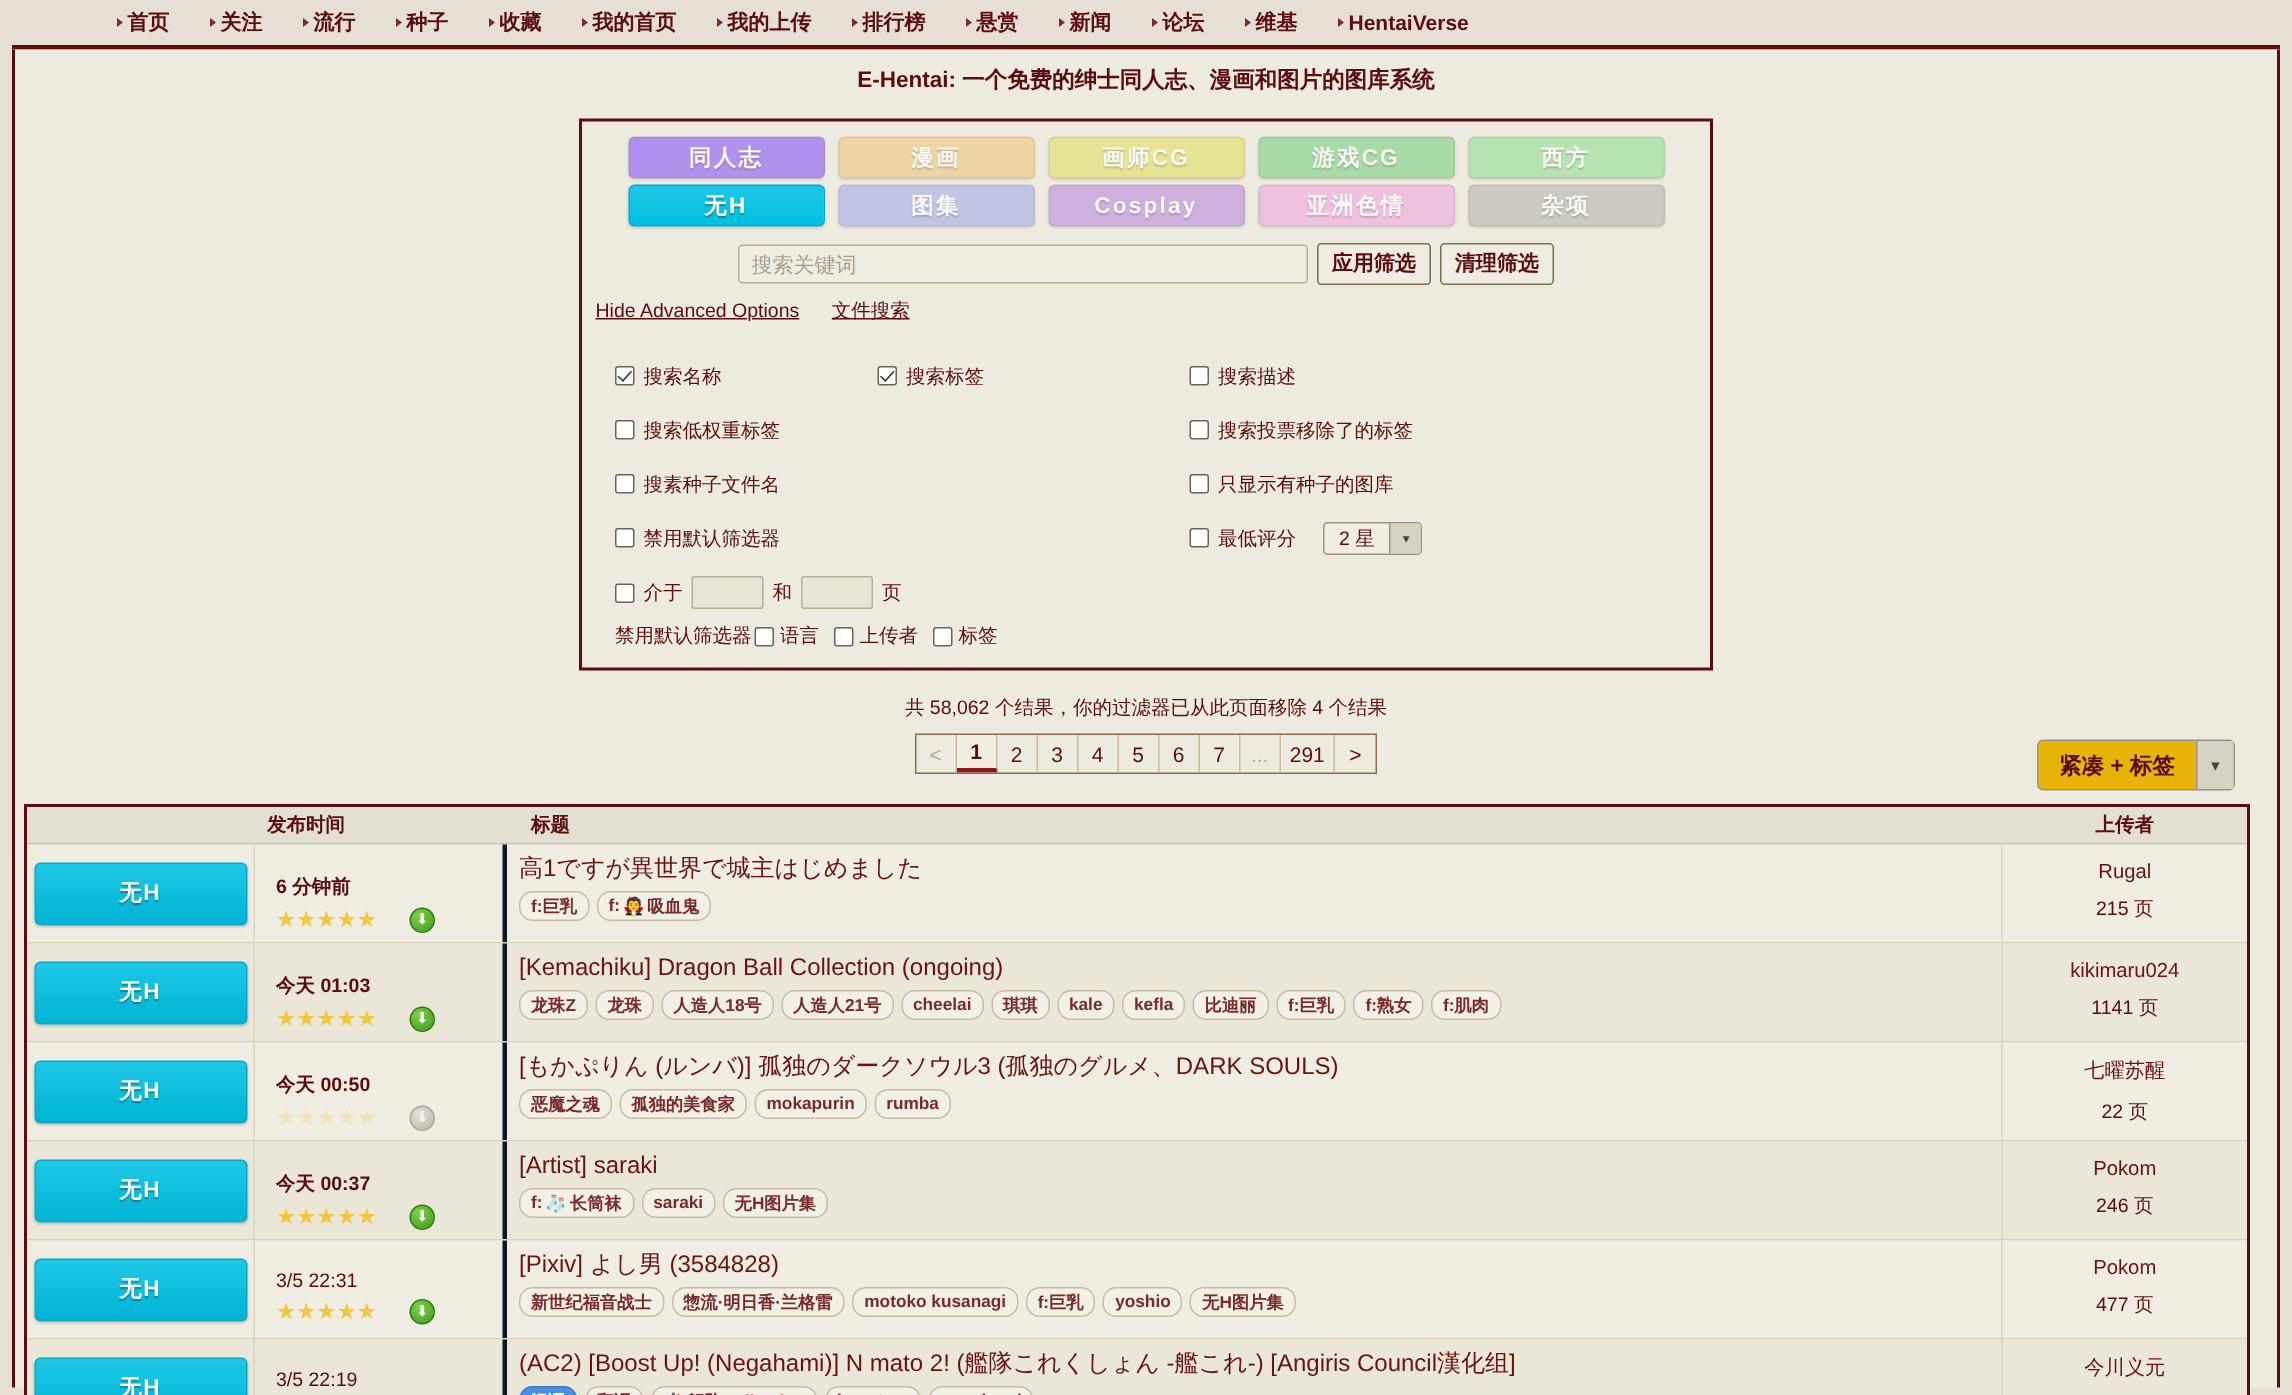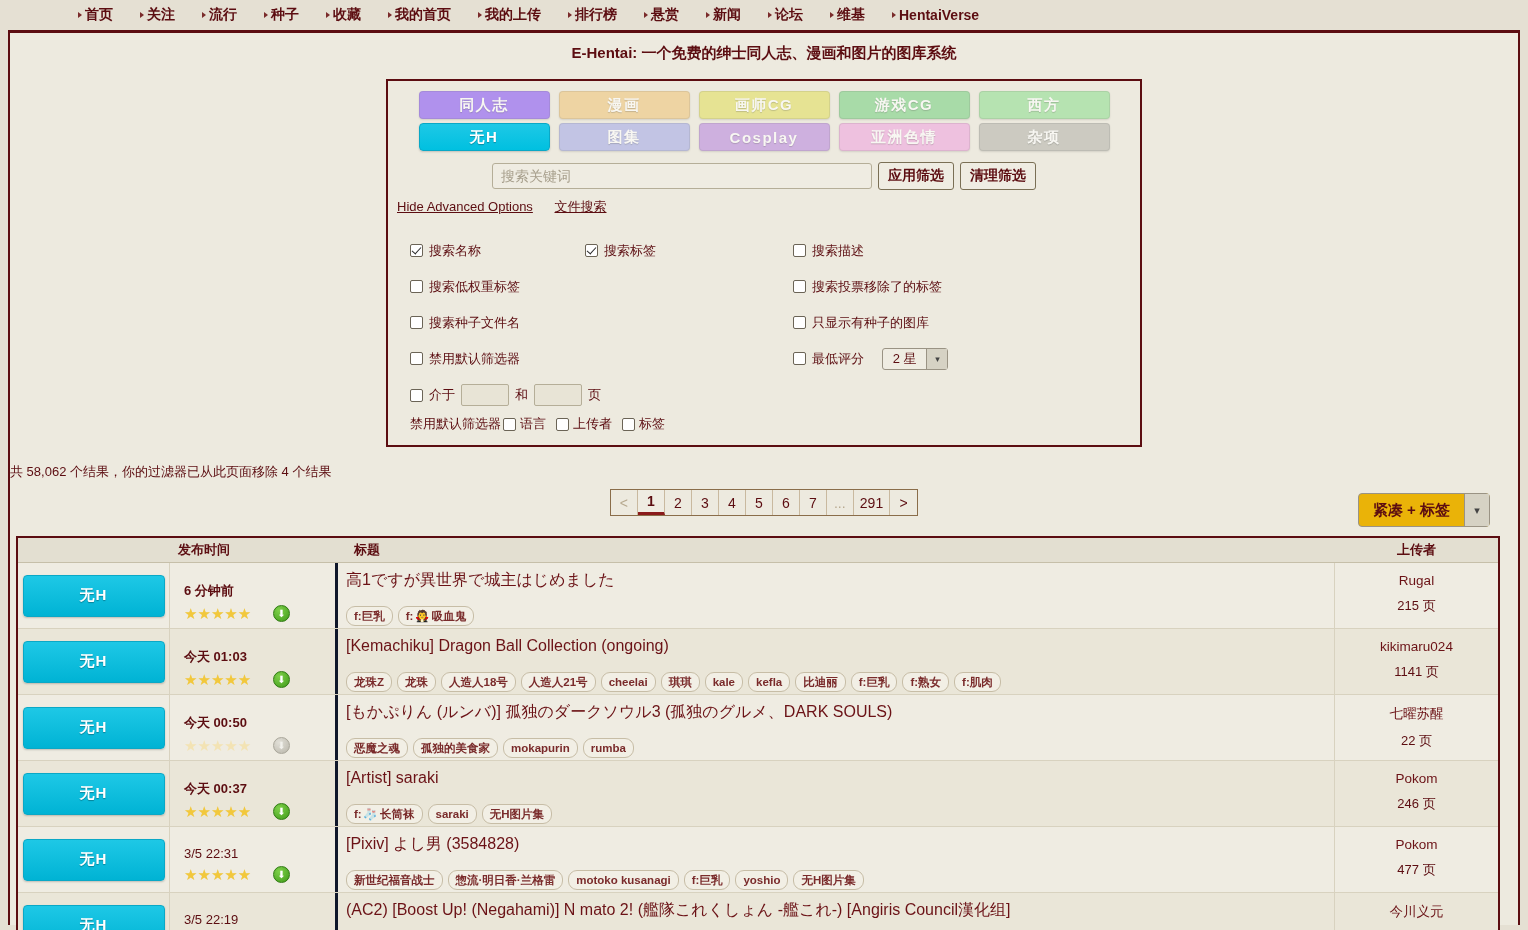--- a/index.html
+++ b/index.html
@@ -114,21 +114,21 @@
   }
   .numbox{
     width:48px;height:22px;box-sizing:border-box;margin:0 6px;
     border:1px solid #b5ae98;background:#E8E4D6;border-radius:2px;
   }
   #disrow{display:flex;align-items:center;margin-top:2px;}
   #disrow .chk{margin-left:2px;margin-right:4px;}
 
   
   #resultline{
-    text-align:left;margin-top:16px;font-size:13px;color:#5C0D11;
+    text-align:center;margin-top:16px;font-size:13px;color:#5C0D11;
   }
   #pagerow{display:flex;justify-content:center;margin-top:8px;}
   .ptable{display:flex;border:1px solid #8a6d4a;background:#EDEADF;}
   .pcell{
     min-width:27px;height:25px;box-sizing:border-box;
     display:flex;align-items:center;justify-content:center;
     font-size:14px;color:#5C0D11;cursor:pointer;
     border-right:1px solid #c9b99f;padding:0 6px;
   }
   .pcell:last-child{border-right:none;}
@@ -204,21 +204,21 @@
     border:1px solid #2f7a12;display:flex;align-items:center;justify-content:center;
     color:#fff;font-size:10px;line-height:1;cursor:pointer;box-sizing:border-box;
   }
   .dlicon.off{
     background:radial-gradient(circle at 35% 30%,#e2e0d8,#b9b6aa);
     border-color:#a9a69a;color:#f2f1ec;
   }
   .gtitle{
     font-size:16px;color:#6B1216;line-height:20px;cursor:pointer;
   }
-  .tags{display:flex;flex-wrap:wrap;gap:5px;margin-top:16px;}
+  .tags{display:flex;flex-wrap:wrap;gap:5px;margin-top:4px;}
   .tag{
     border:1px solid #c7bda6;border-radius:9px;background:#F2EFE5;
     font-size:11.5px;font-weight:bold;color:#7a2b2b;
     padding:1.5px 7px;cursor:pointer;white-space:nowrap;
     display:inline-flex;align-items:center;gap:2px;
   }
   .tag.lang{
     background:#4A90E2;border-color:#3c7ac4;color:#fff;
   }
   .upname{text-align:center;font-size:13.5px;color:#6B1216;cursor:pointer;}

